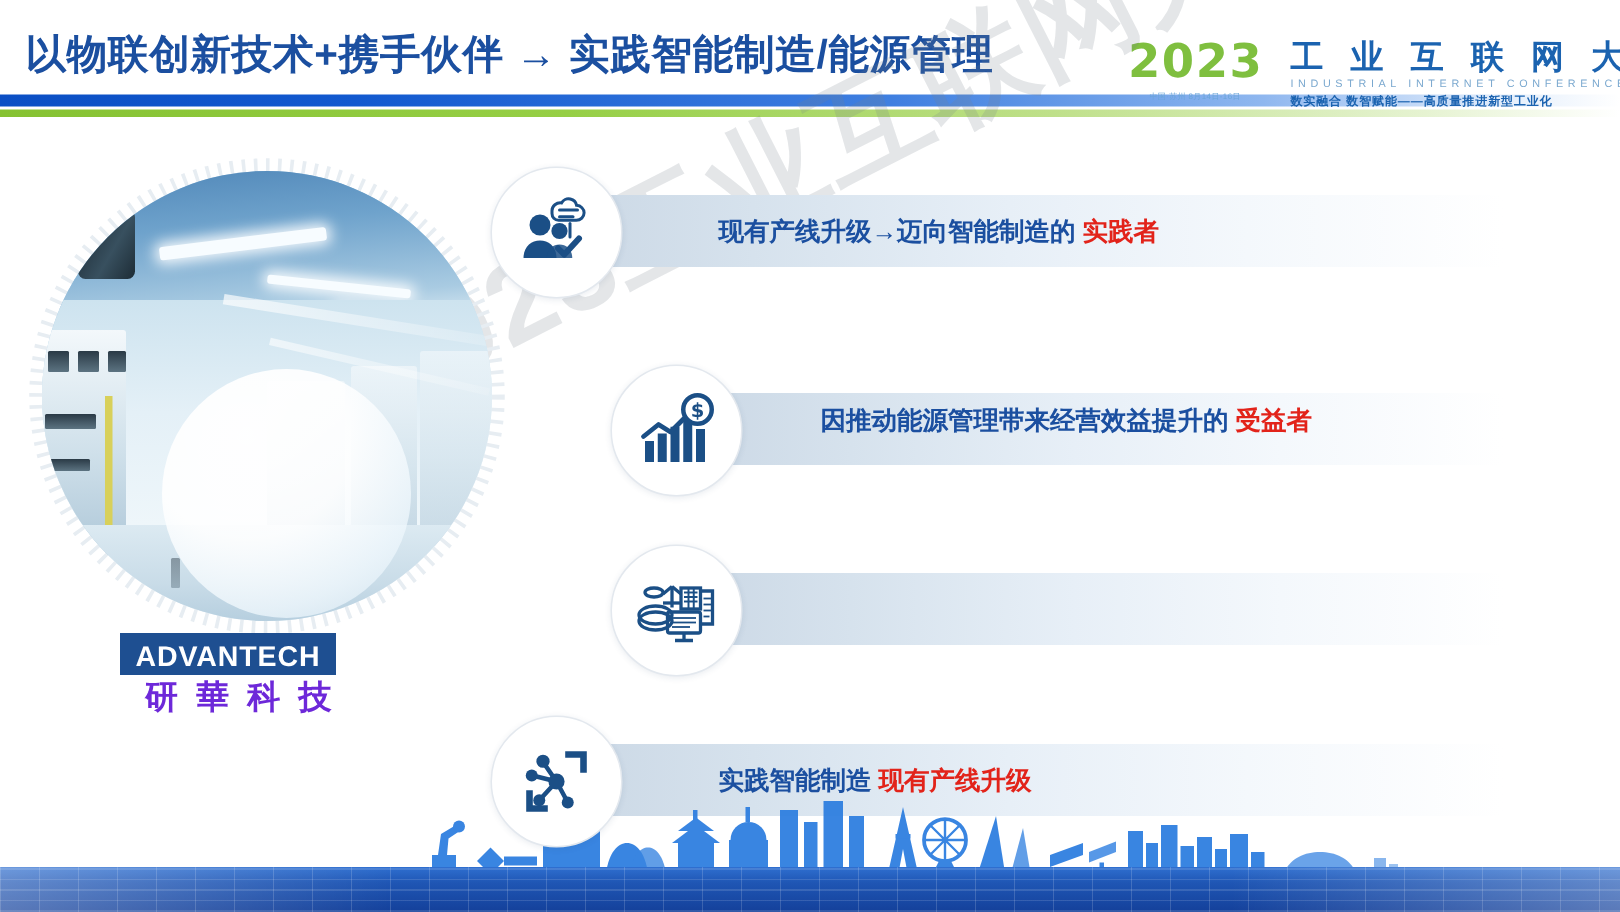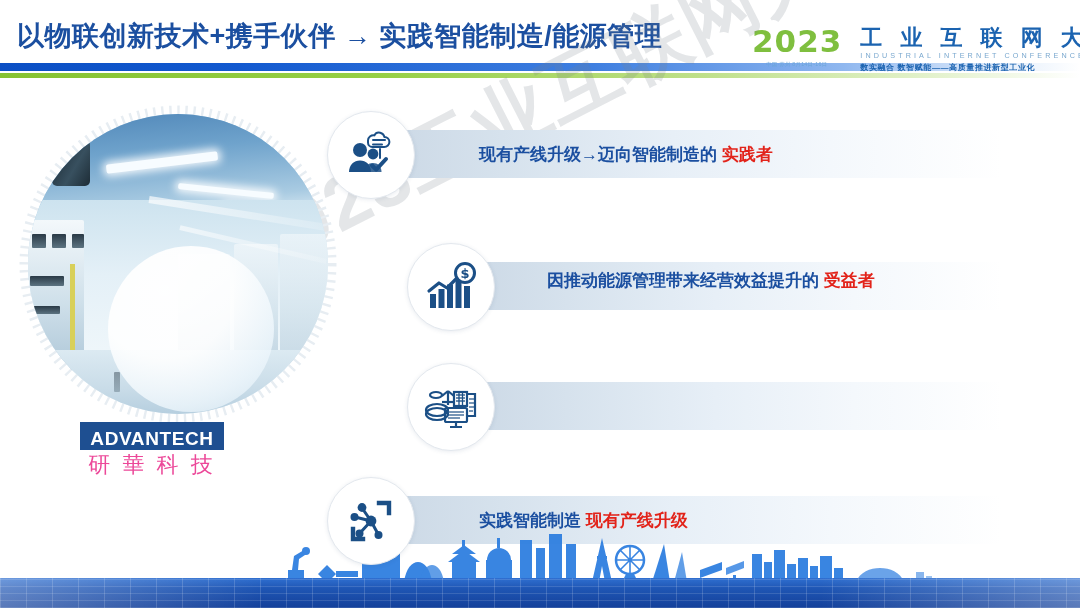--- a/index.html
+++ b/index.html
@@ -87,22 +87,22 @@
   .photo-gloss{
     position:absolute;left:80px;top:132px;width:166px;height:166px;border-radius:50%;
     background:radial-gradient(circle at 34% 26%, rgba(255,255,255,0.97) 0%, rgba(255,255,255,0.9) 42%, rgba(240,248,253,0.78) 72%, rgba(225,240,250,0.45) 100%);
   }
   .logo-box{
     position:absolute;left:62px;top:318px;width:144px;height:28px;background:#1e4f91;
     display:flex;align-items:flex-end;justify-content:center;
   }
   .logo-box span{color:#fff;font-size:19px;font-weight:700;letter-spacing:0.6px;font-family:"Liberation Sans",sans-serif;}
   .logo-cn{
-    position:absolute;left:62px;top:346px;width:144px;text-align:center;
-    color:#ec4899;font-size:22px;font-weight:400;letter-spacing:3px;
+    position:absolute;left:62px;top:346px;width:144px;text-align:right;
+    color:#6d28d9;font-size:22px;font-weight:700;letter-spacing:3px;
   }
   .row-bar{
     position:absolute;height:48px;border-radius:1px;
     background:linear-gradient(to right,#ccd9e6 0%,#d6e2ed 18%,#e7eff7 46%,#f4f8fc 72%,#ffffff 100%);
   }
   .row-icon{
     position:absolute;width:86px;height:86px;border-radius:50%;background:#ffffff;
     border:1px solid #e3e8ee;box-shadow:0 1px 4px rgba(40,70,110,0.10);
     display:flex;align-items:center;justify-content:center;z-index:3;
   }

